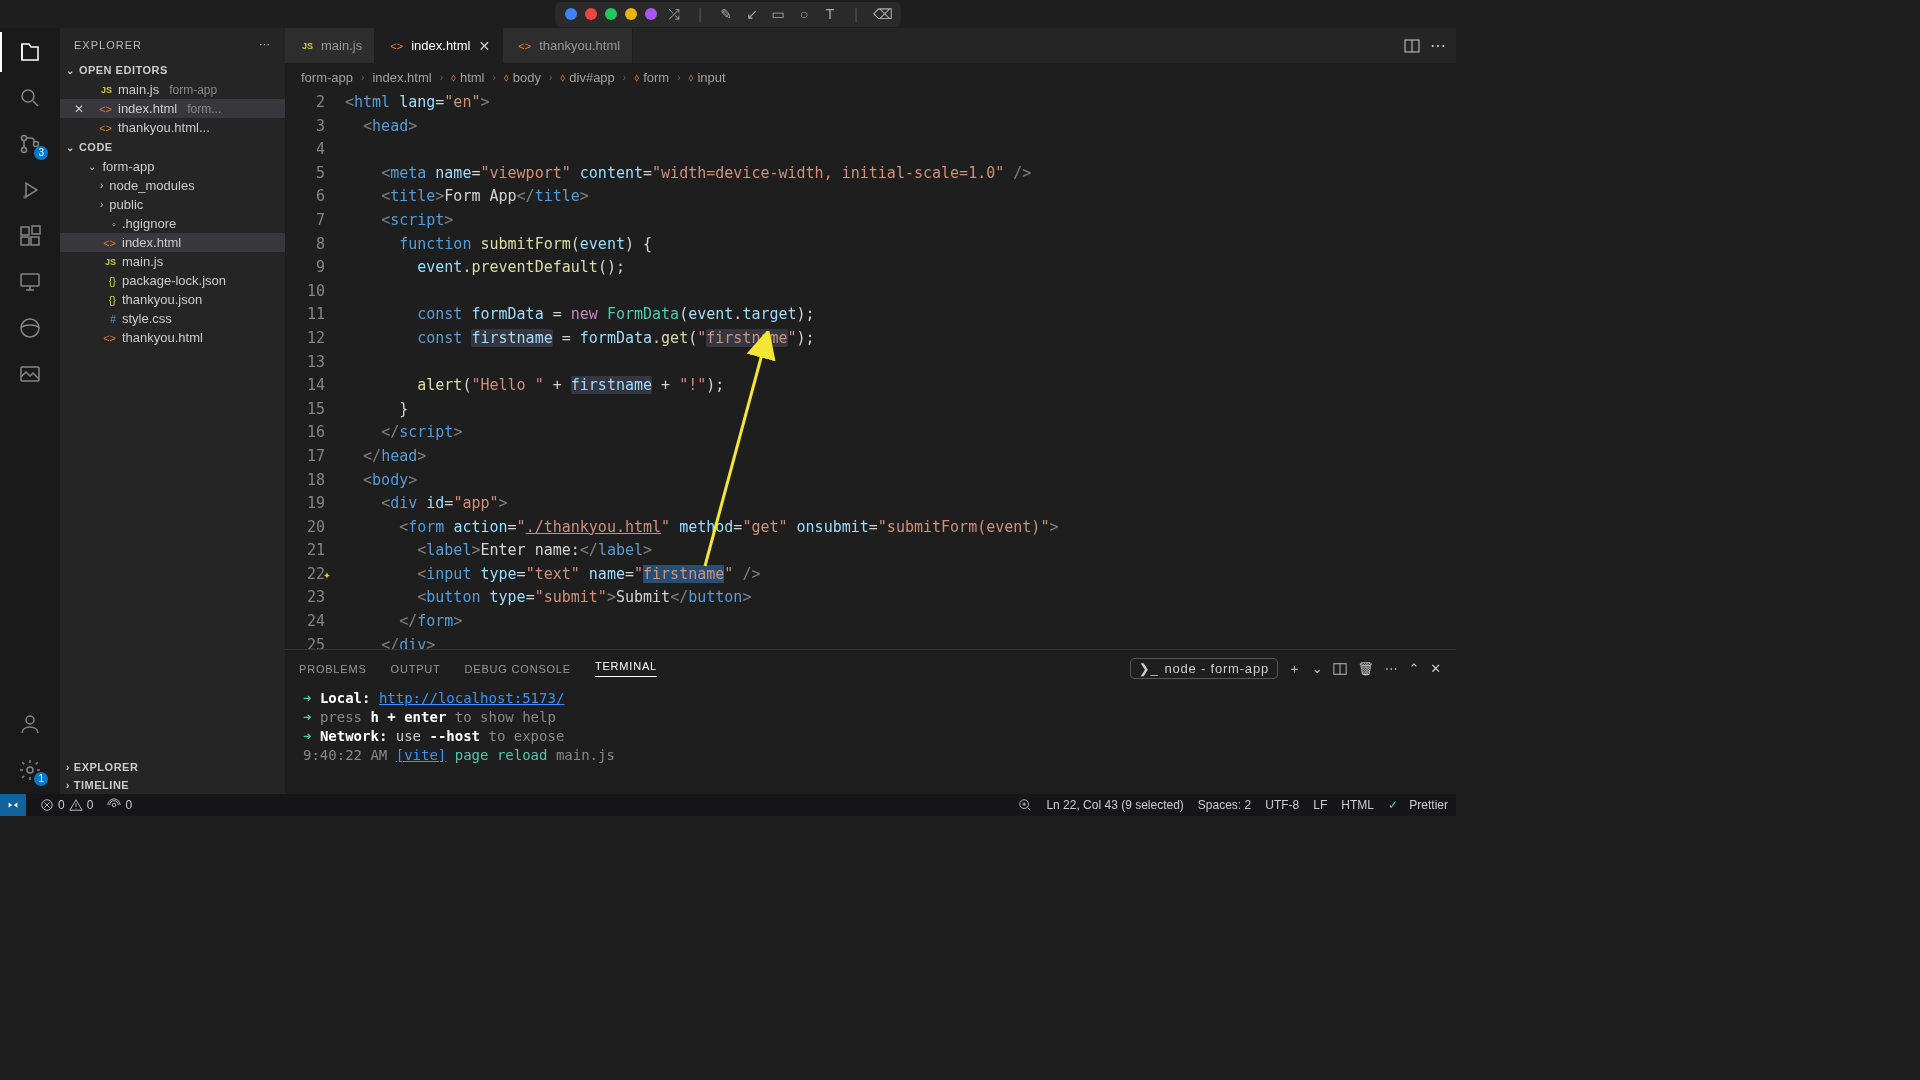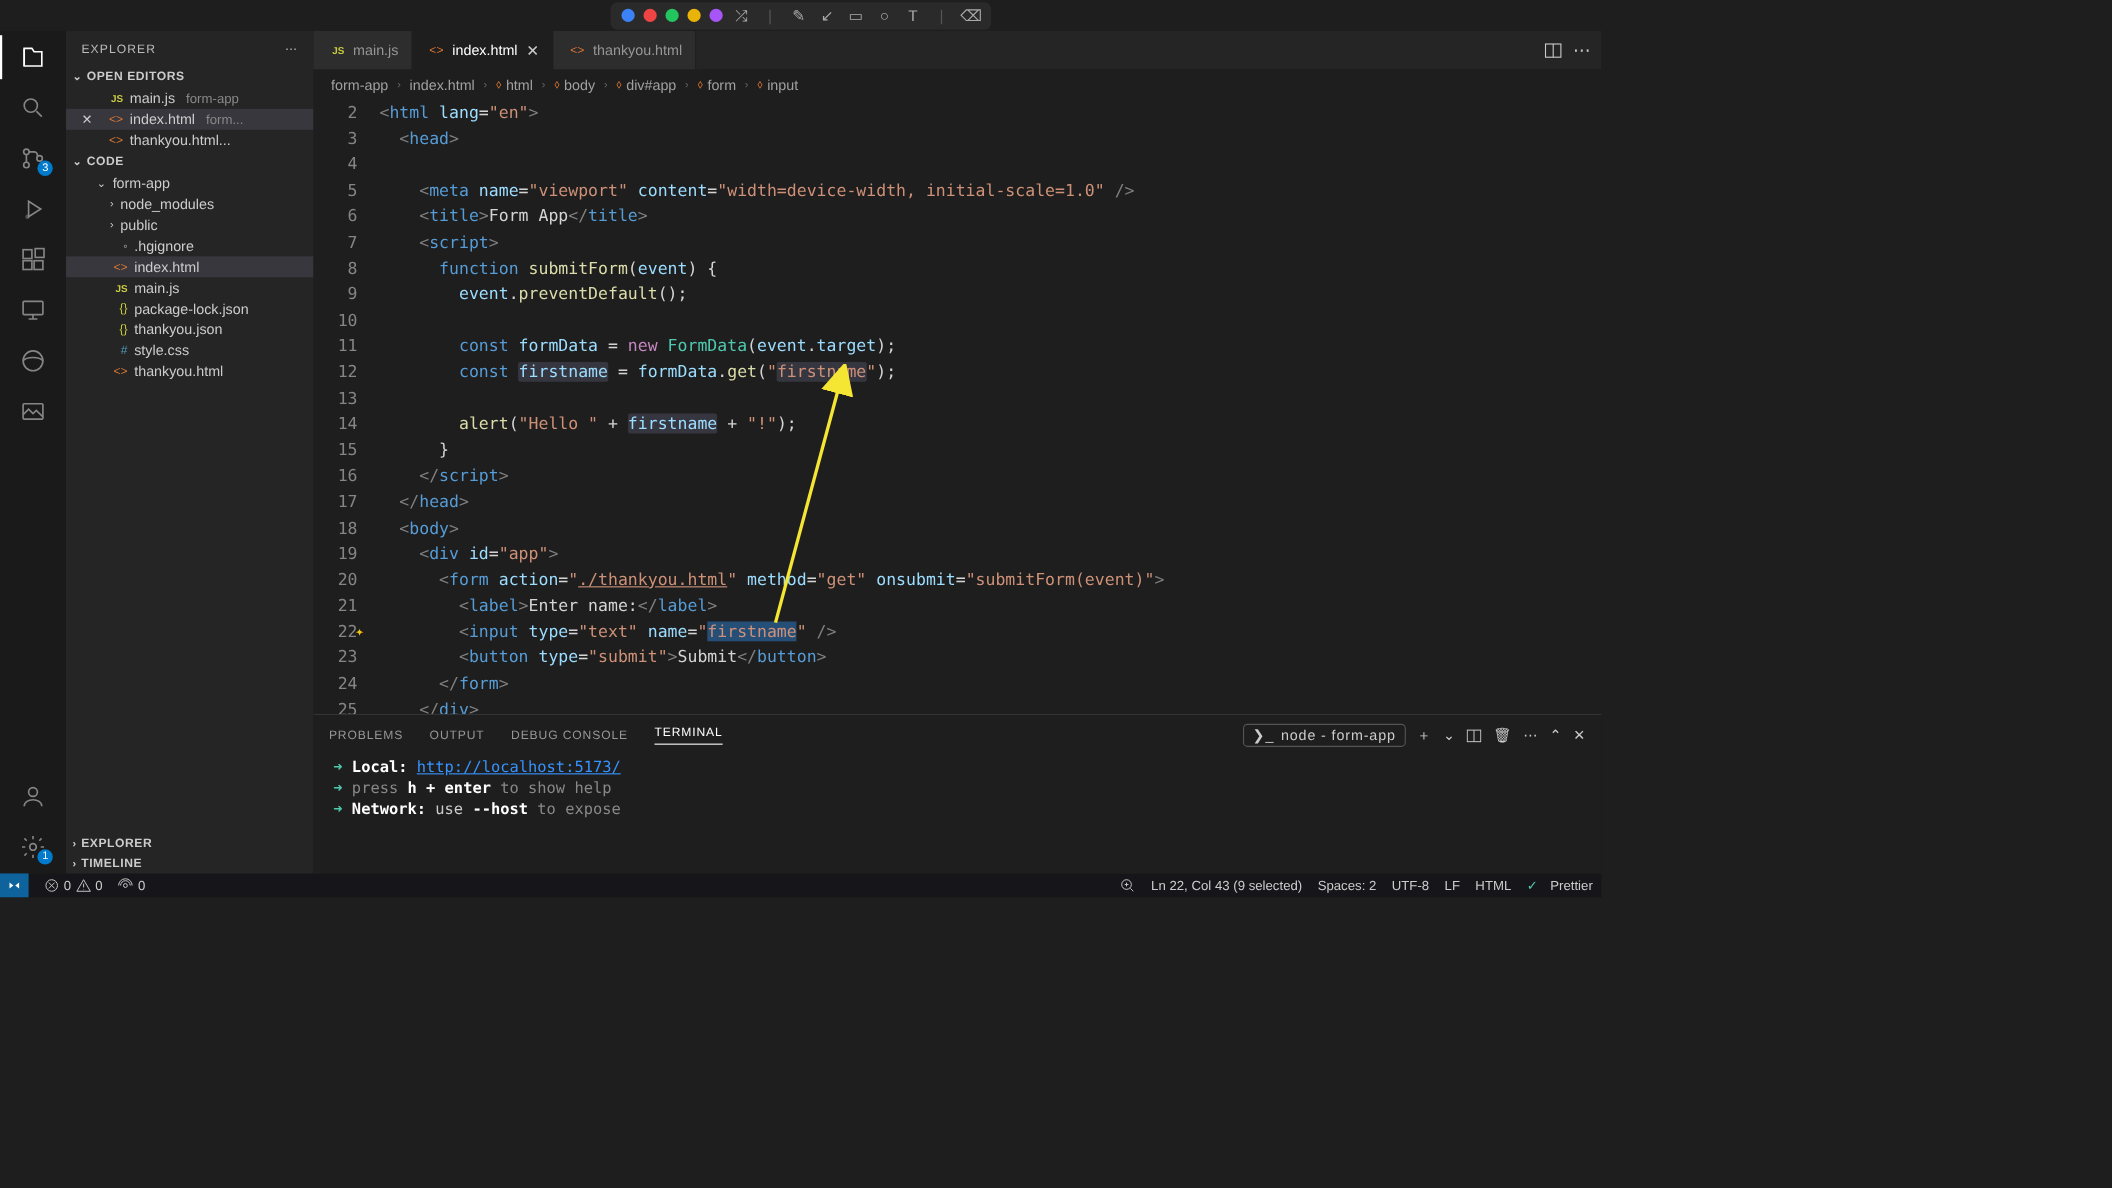--- a/index.html
+++ b/index.html
@@ -434,20 +434,21 @@
           <span>🗑</span>
           <span>⋯</span>
           <span>⌃</span>
           <span>✕</span>
         </div>
       </div>
       <div class="terminal" id="terminal">
           <div>  <span class="t-green">➜</span>  <span class="t-bold">Local:   </span><span class="t-cyan">http://localhost:5173/</span></div>
           <div>  <span class="t-green">➜</span>  <span class="t-dim">press </span><span class="t-bold">h + enter</span><span class="t-dim"> to show help</span></div>
           <div>  <span class="t-green">➜</span>  <span class="t-bold">Network: </span>use <span class="t-bold">--host</span> <span class="t-dim">to expose</span></div>
+          <div><span class="t-dim">9:40:22 AM </span><span class="t-cyan">[vite]</span> <span class="t-green">page reload</span> <span class="t-dim">main.js</span></div>
         </div>
     </div>
   </div>
 </div>
 
 <div class="statusbar">
   <div class="sb-left">
     <span class="remote-btn">
       <svg width="14" height="14" viewBox="0 0 16 16" fill="currentColor">
           <path d="M3 5l4 3-4 3V5zm10 6l-4-3 4-3v6z"></path>

